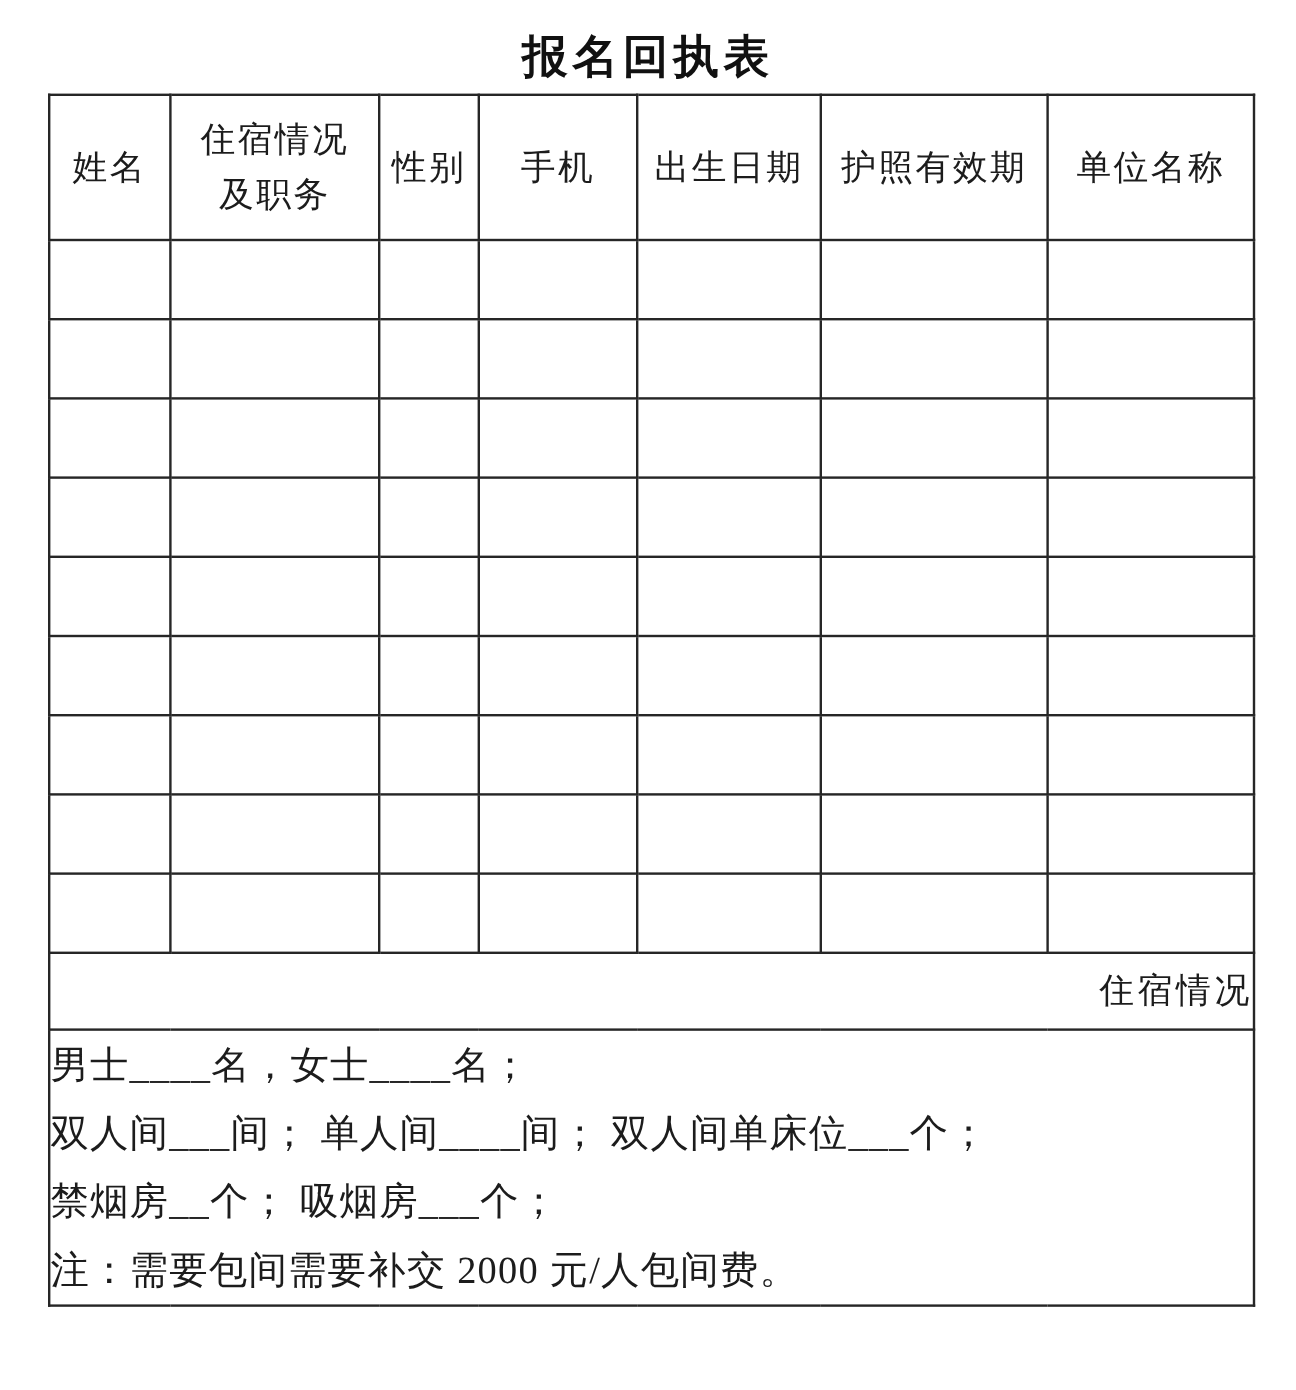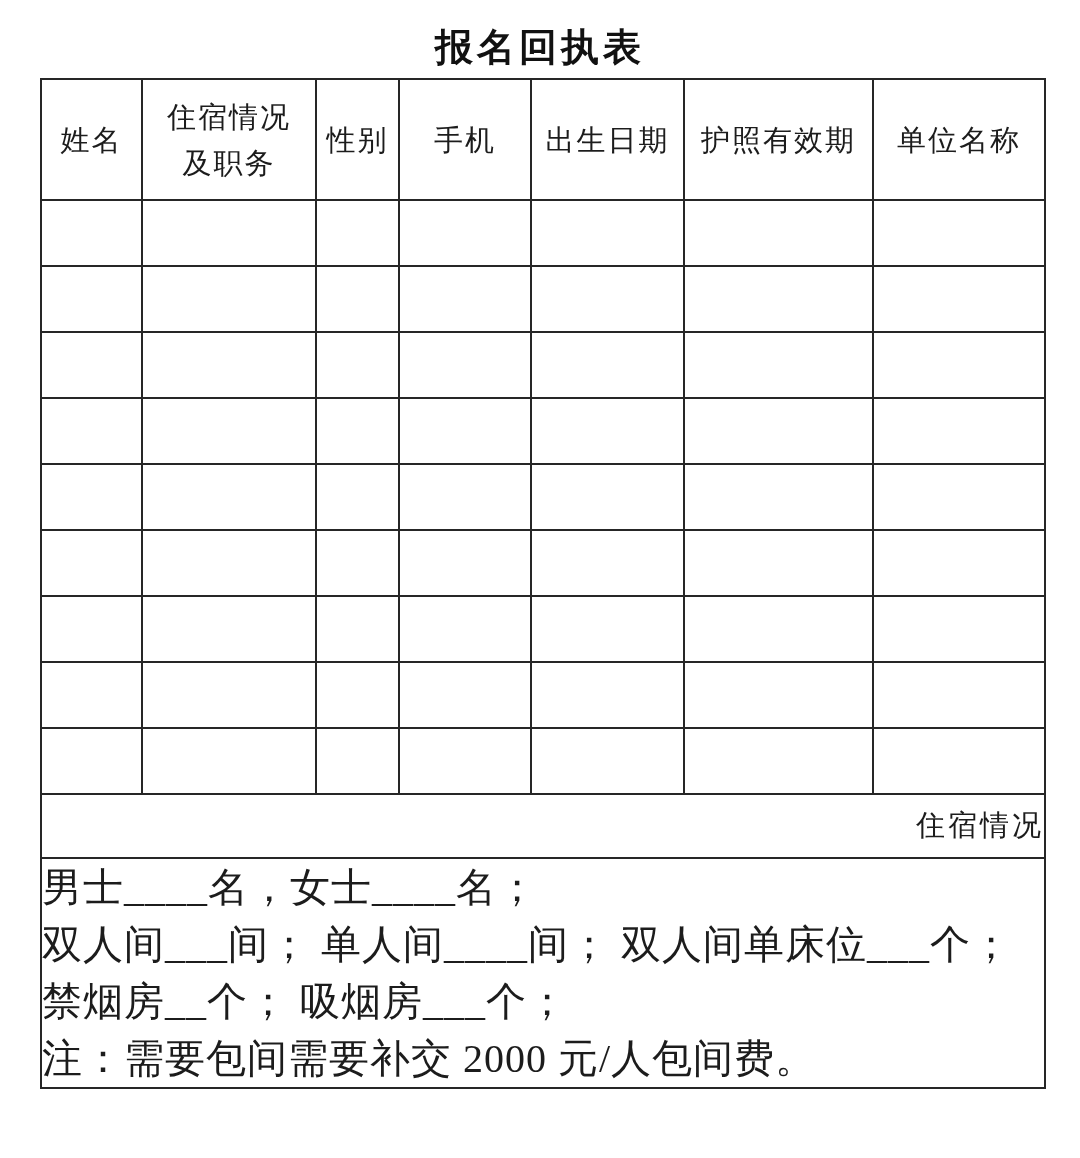--- a/index.html
+++ b/index.html
@@ -61,21 +61,21 @@
     text-align: right;
     vertical-align: middle;
     font-size: 29px;
     letter-spacing: 3px;
   }
   td.notes-cell {
     vertical-align: middle;
     padding: 10px 16px;
   }
   .note-line {
-    font-size: 40px;
+    font-size: 32px;
     line-height: 57px;
     text-align: left;
     letter-spacing: 1px;
     white-space: pre-wrap;
   }
 </style>
 </head>
 <body>
 
 <div class="page-title">报名回执表</div>

